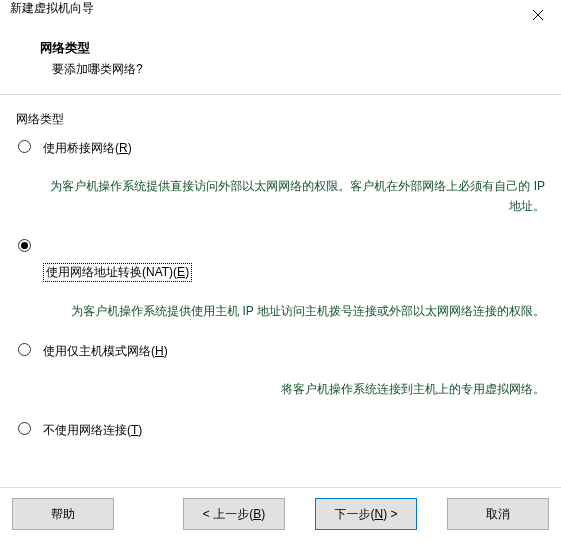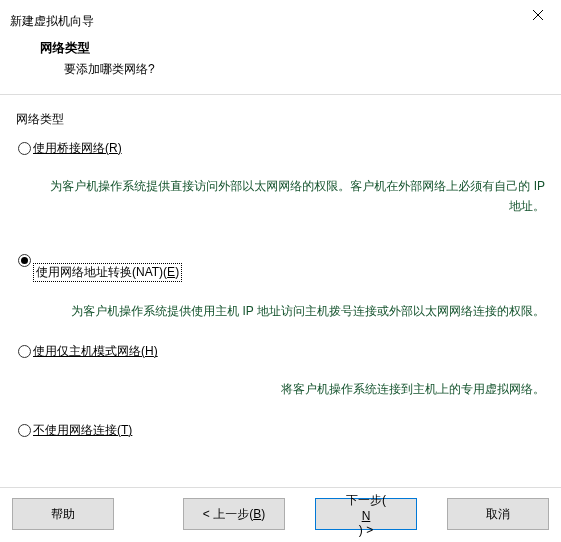--- a/index.html
+++ b/index.html
@@ -9,21 +9,21 @@
     background: #fff;
     color: #000;
     width: 561px;
     height: 542px;
     display: flex;
     flex-direction: column;
     overflow: hidden;
   }
   .titlebar {
     display: flex;
-    align-items: flex-end;
+    align-items: flex-start;
     justify-content: space-between;
     height: 30px;
     padding: 0 0 0 10px;
   }
   .titlebar-title { font-size: 12px; }
   .close-btn {
     width: 46px;
     height: 30px;
     display: flex;
     align-items: center;
@@ -35,41 +35,39 @@
     padding: 10px 20px 16px 40px;
     border-bottom: 1px solid #ddd;
   }
   .header-title {
     font-weight: bold;
     font-size: 12.5px;
     margin-bottom: 4px;
   }
   .header-sub {
     font-size: 12px;
-    margin-left: 24px;
+    margin-left: 12px;
   }
   .content {
     flex: 1;
     padding: 16px 16px 0 16px;
   }
   .group-label {
     font-size: 12px;
     margin-bottom: 12px;
   }
   .options {
     padding-left: 2px;
   }
   .option {
     margin-bottom: 22px;
   }
   .option-row {
     display: flex;
-    align-items: center;
-    gap: 2px;
-    text-decoration: underline;
+    gap: 12px;
   }
   .radio {
     width: 13px;
     height: 13px;
     border: 1px solid #333;
     border-radius: 50%;
     display: inline-flex;
     align-items: center;
     justify-content: center;
     flex-shrink: 0;
@@ -115,21 +113,21 @@
     cursor: pointer;
     display: inline-flex;
     align-items: center;
     justify-content: center;
     padding: 0 8px;
   }
   .btn.default {
     border: 1px solid #0078d7;
   }
   .footer .spacer { flex: 1; }
-  .footer .btn + .btn { margin-left: 8px; flex-direction: column; }
+  .footer .btn + .btn { margin-left: 8px; }
   .nav-group { display: flex; gap: 22px; }
 </style>
 </head>
 <body>
 
 <div class="titlebar">
   <span class="titlebar-title">新建虚拟机向导</span>
   <div class="close-btn">
     <svg viewBox="0 0 10 10">
       <line x1="0" y1="0" x2="10" y2="10" stroke="#000" stroke-width="1"></line>

